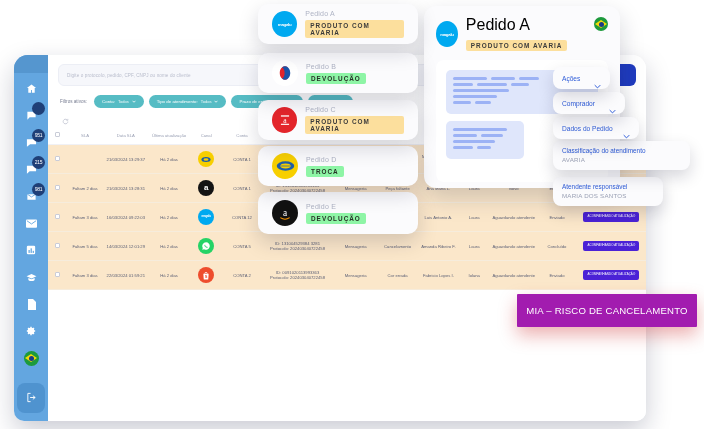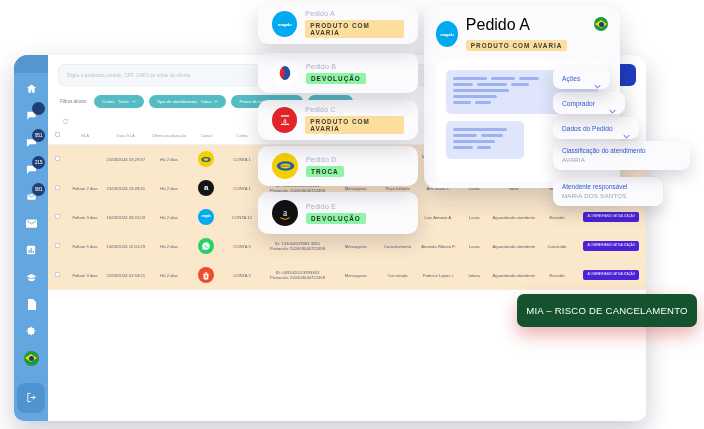--- a/index.html
+++ b/index.html
@@ -218,22 +218,22 @@
     position: absolute; background: #fbfbfd; border-radius: 8px;
     box-shadow: 0 7px 16px rgba(15,20,50,.17);
     padding: 6px 9px;
   }
   .infocard .t { font-size: 6.4px; color: #2d5bd8; margin-bottom: 2px; }
   .infocard .v { font-size: 6.2px; color: #9aa0b4; letter-spacing: .2px; }
 
   
   .alert-banner {
     position: absolute; left: 517px; top: 294px;
-    width: 180px; height: 33px; border-radius: 7px;
-    background: #14532d; color: #fff;
+    width: 180px; height: 33px; border-radius: 1px;
+    background: #a21caf; color: #fff;
     display: flex; align-items: center; justify-content: center;
     font-size: 9.6px; letter-spacing: .2px;
     box-shadow: 0 8px 18px rgba(200,30,30,.35);
   }
 </style>
 </head>
 <body>
 
 <div id="stage">
 

